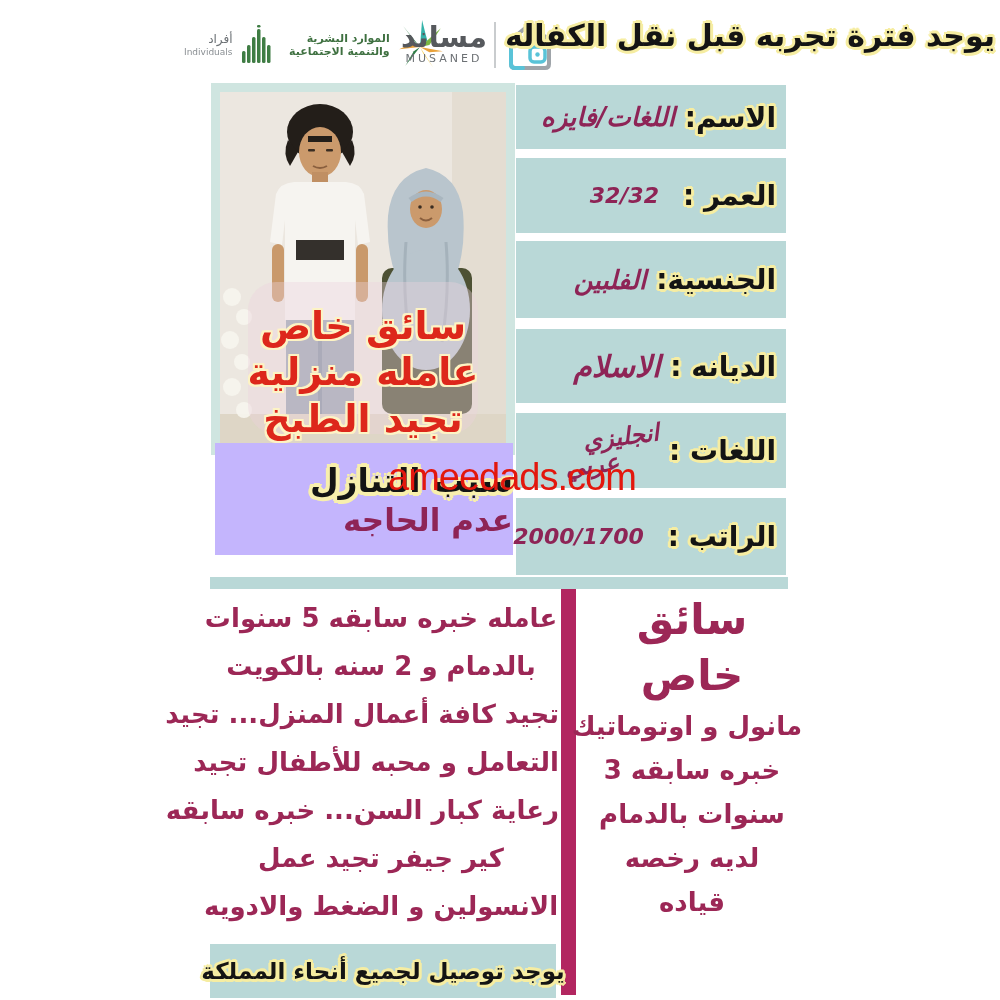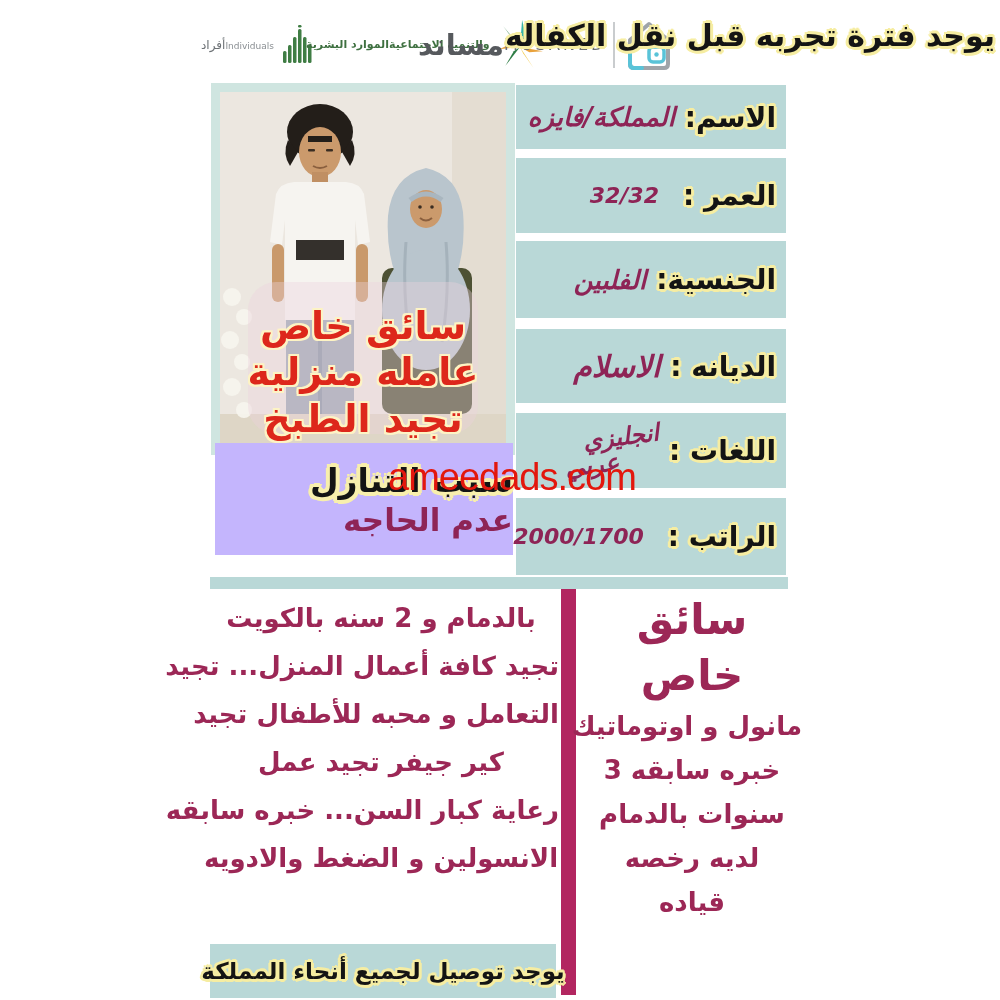--- a/index.html
+++ b/index.html
@@ -16,29 +16,29 @@
       3px 1px 0 #f6eda2, -3px 1px 0 #f6eda2, 1px 3px 0 #f6eda2, 1px -3px 0 #f6eda2;
   }
   .yg-big {
     text-shadow:
       3px 0 0 #f8efad, -3px 0 0 #f8efad, 0 3px 0 #f8efad, 0 -3px 0 #f8efad,
       3px 3px 0 #f8efad, -3px -3px 0 #f8efad, 3px -3px 0 #f8efad, -3px 3px 0 #f8efad,
       4px 1px 0 #f8efad, -4px 1px 0 #f8efad, 1px 4px 0 #f8efad, 1px -4px 0 #f8efad;
   }
   
   .logo { position:absolute; display:flex; direction:ltr; align-items:center; gap:7px; }
-  .logo-txt { display:flex; align-items:flex-end; line-height:1.2;margin-left:17px; }
+  .logo-txt { display:flex; flex-direction:column; align-items:flex-end; line-height:1.2; }
   .individuals { left:184px; top:24px; height:42px; }
   .individuals .ar { font-size:12px; color:#6b7074; }
   .individuals .en { font-size:9px; color:#8a8f93; }
   .ministry { left:289px; top:20px; height:50px; }
   .ministry .l { font-size:11px; color:#3e7040; font-weight:700; text-align:right; }
   .musaned { left:401px; top:13px; height:64px; }
   .musaned .ar { font-size:29px; font-weight:700; color:#56595d; line-height:1; }
-  .musaned .en { font-size:16px; letter-spacing:3px; color:#6c7074; line-height:1.3; }
+  .musaned .en { font-size:11px; letter-spacing:3px; color:#6c7074; line-height:1.3; }
   .musaned .sep { width:2px; height:46px; background:#c9ccce; }
   .banner {
     position:absolute; right:5px; top:18px; width:478px;
     font-size:30px; font-weight:700; color:#141414; text-align:left;
     white-space:nowrap; direction:rtl;
   }
   
   .photo-frame {
     position:absolute; left:211px; top:83px; width:304px; height:372px;
     border:9px solid #cfe5e0; box-sizing:border-box; background:#ece7e0;
@@ -211,21 +211,21 @@
     </svg>
     <div class="photo-overlay">
       <div class="ol">سائق خاص</div>
       <div class="ol">عامله منزلية</div>
       <div class="ol">تجيد الطبخ</div>
     </div>
   </div>
 
   <div class="fb fb0">
     <span class="f-label yg">الاسم:</span>
-    <span class="f-value">المملكة/فايزه</span>
+    <span class="f-value">اللغات/فايزه</span>
   </div>
 
   <div class="fb fb1">
     <span class="f-label yg">العمر :</span>
     <span class="f-value">32/32</span>
   </div>
 
   <div class="fb fb2">
     <span class="f-label yg">الجنسية:</span>
     <span class="f-value">الفلبين</span>
@@ -253,25 +253,26 @@
     <div class="w-title yg-big">سبب التنازل</div>
     <div class="w-reason">عدم الحاجه</div>
   </div>
 
   <div class="watermark">ameedads.com</div>
 
   <div class="divider"></div>
   <div class="vbar"></div>
 
   <div class="maid-col">
+    <div class="ml">عامله خبره سابقه 5 سنوات</div>
     <div class="ml">بالدمام و 2 سنه بالكويت</div>
     <div class="ml">تجيد كافة أعمال المنزل... تجيد</div>
     <div class="ml">التعامل و محبه للأطفال تجيد</div>
+    <div class="ml">رعاية كبار السن... خبره سابقه</div>
     <div class="ml">كير جيفر تجيد عمل</div>
-    <div class="ml">رعاية كبار السن... خبره سابقه</div>
     <div class="ml">الانسولين و الضغط والادويه</div>
   </div>
 
   <div class="driver-col">
     <div class="d-title">سائق خاص</div>
     <div class="dl">مانول و اوتوماتيك</div>
     <div class="dl">خبره سابقه 3</div>
     <div class="dl">سنوات بالدمام</div>
     <div class="dl">لديه رخصه</div>
     <div class="dl">قياده</div>

